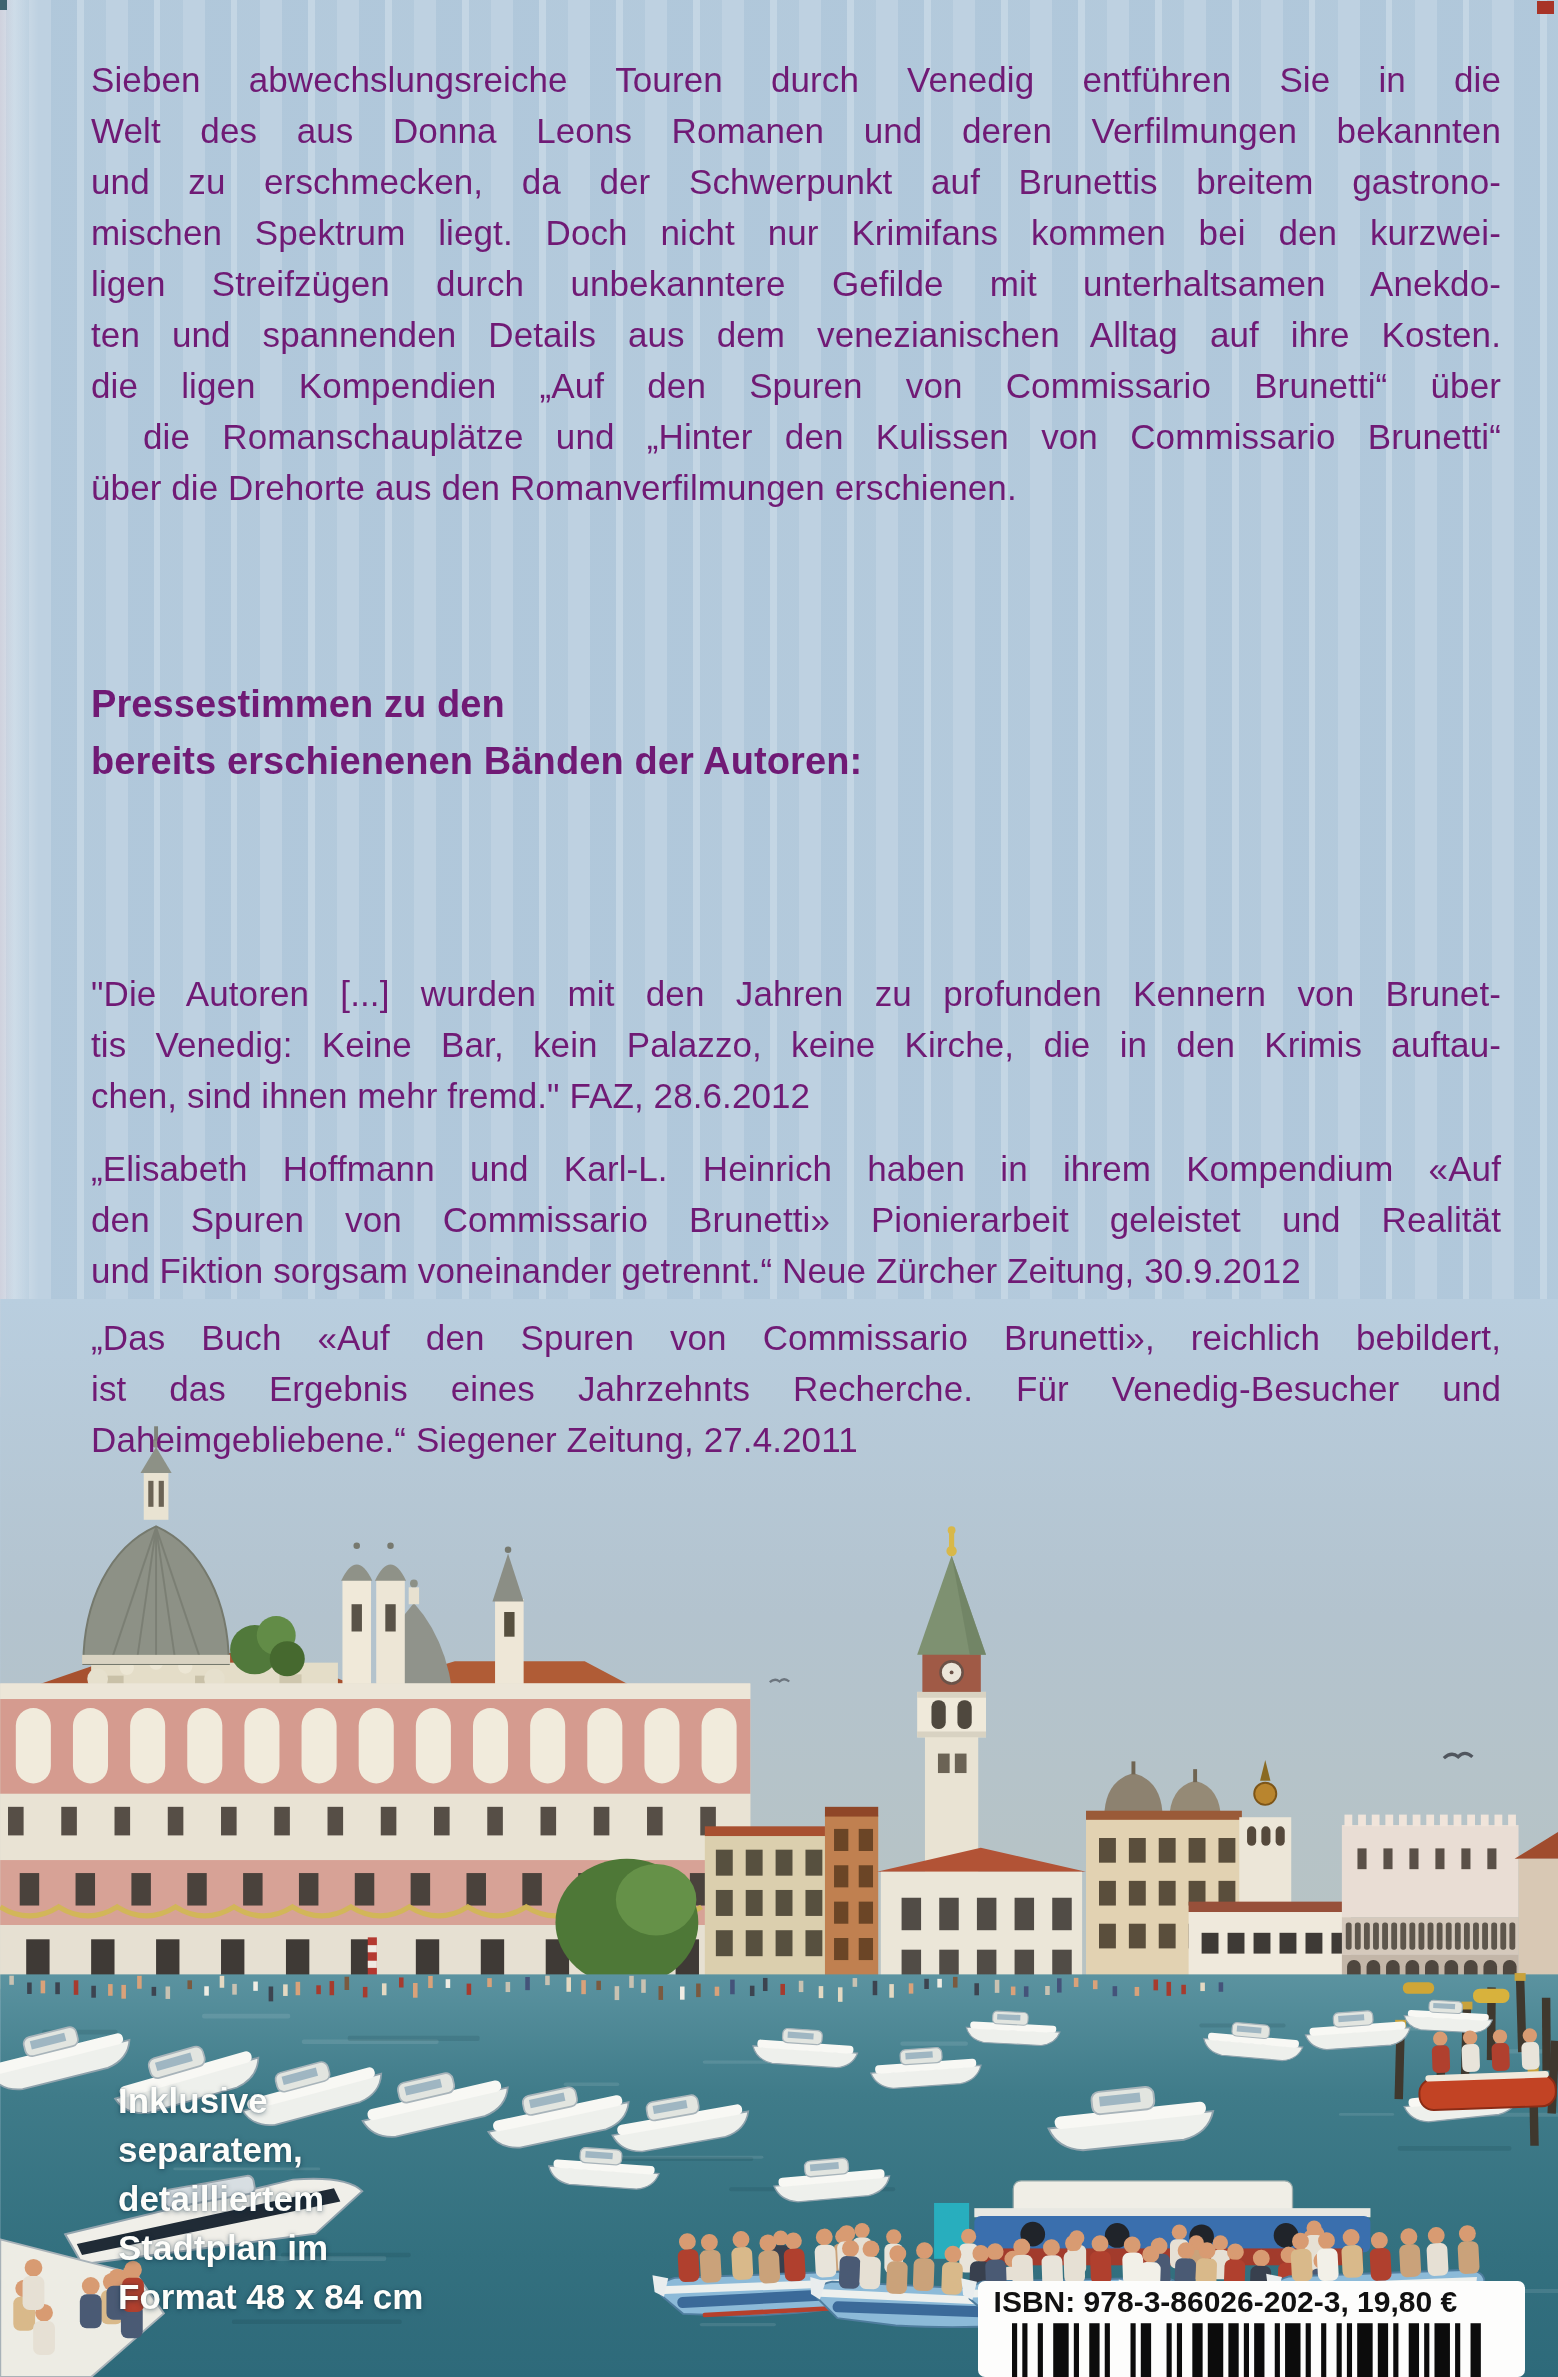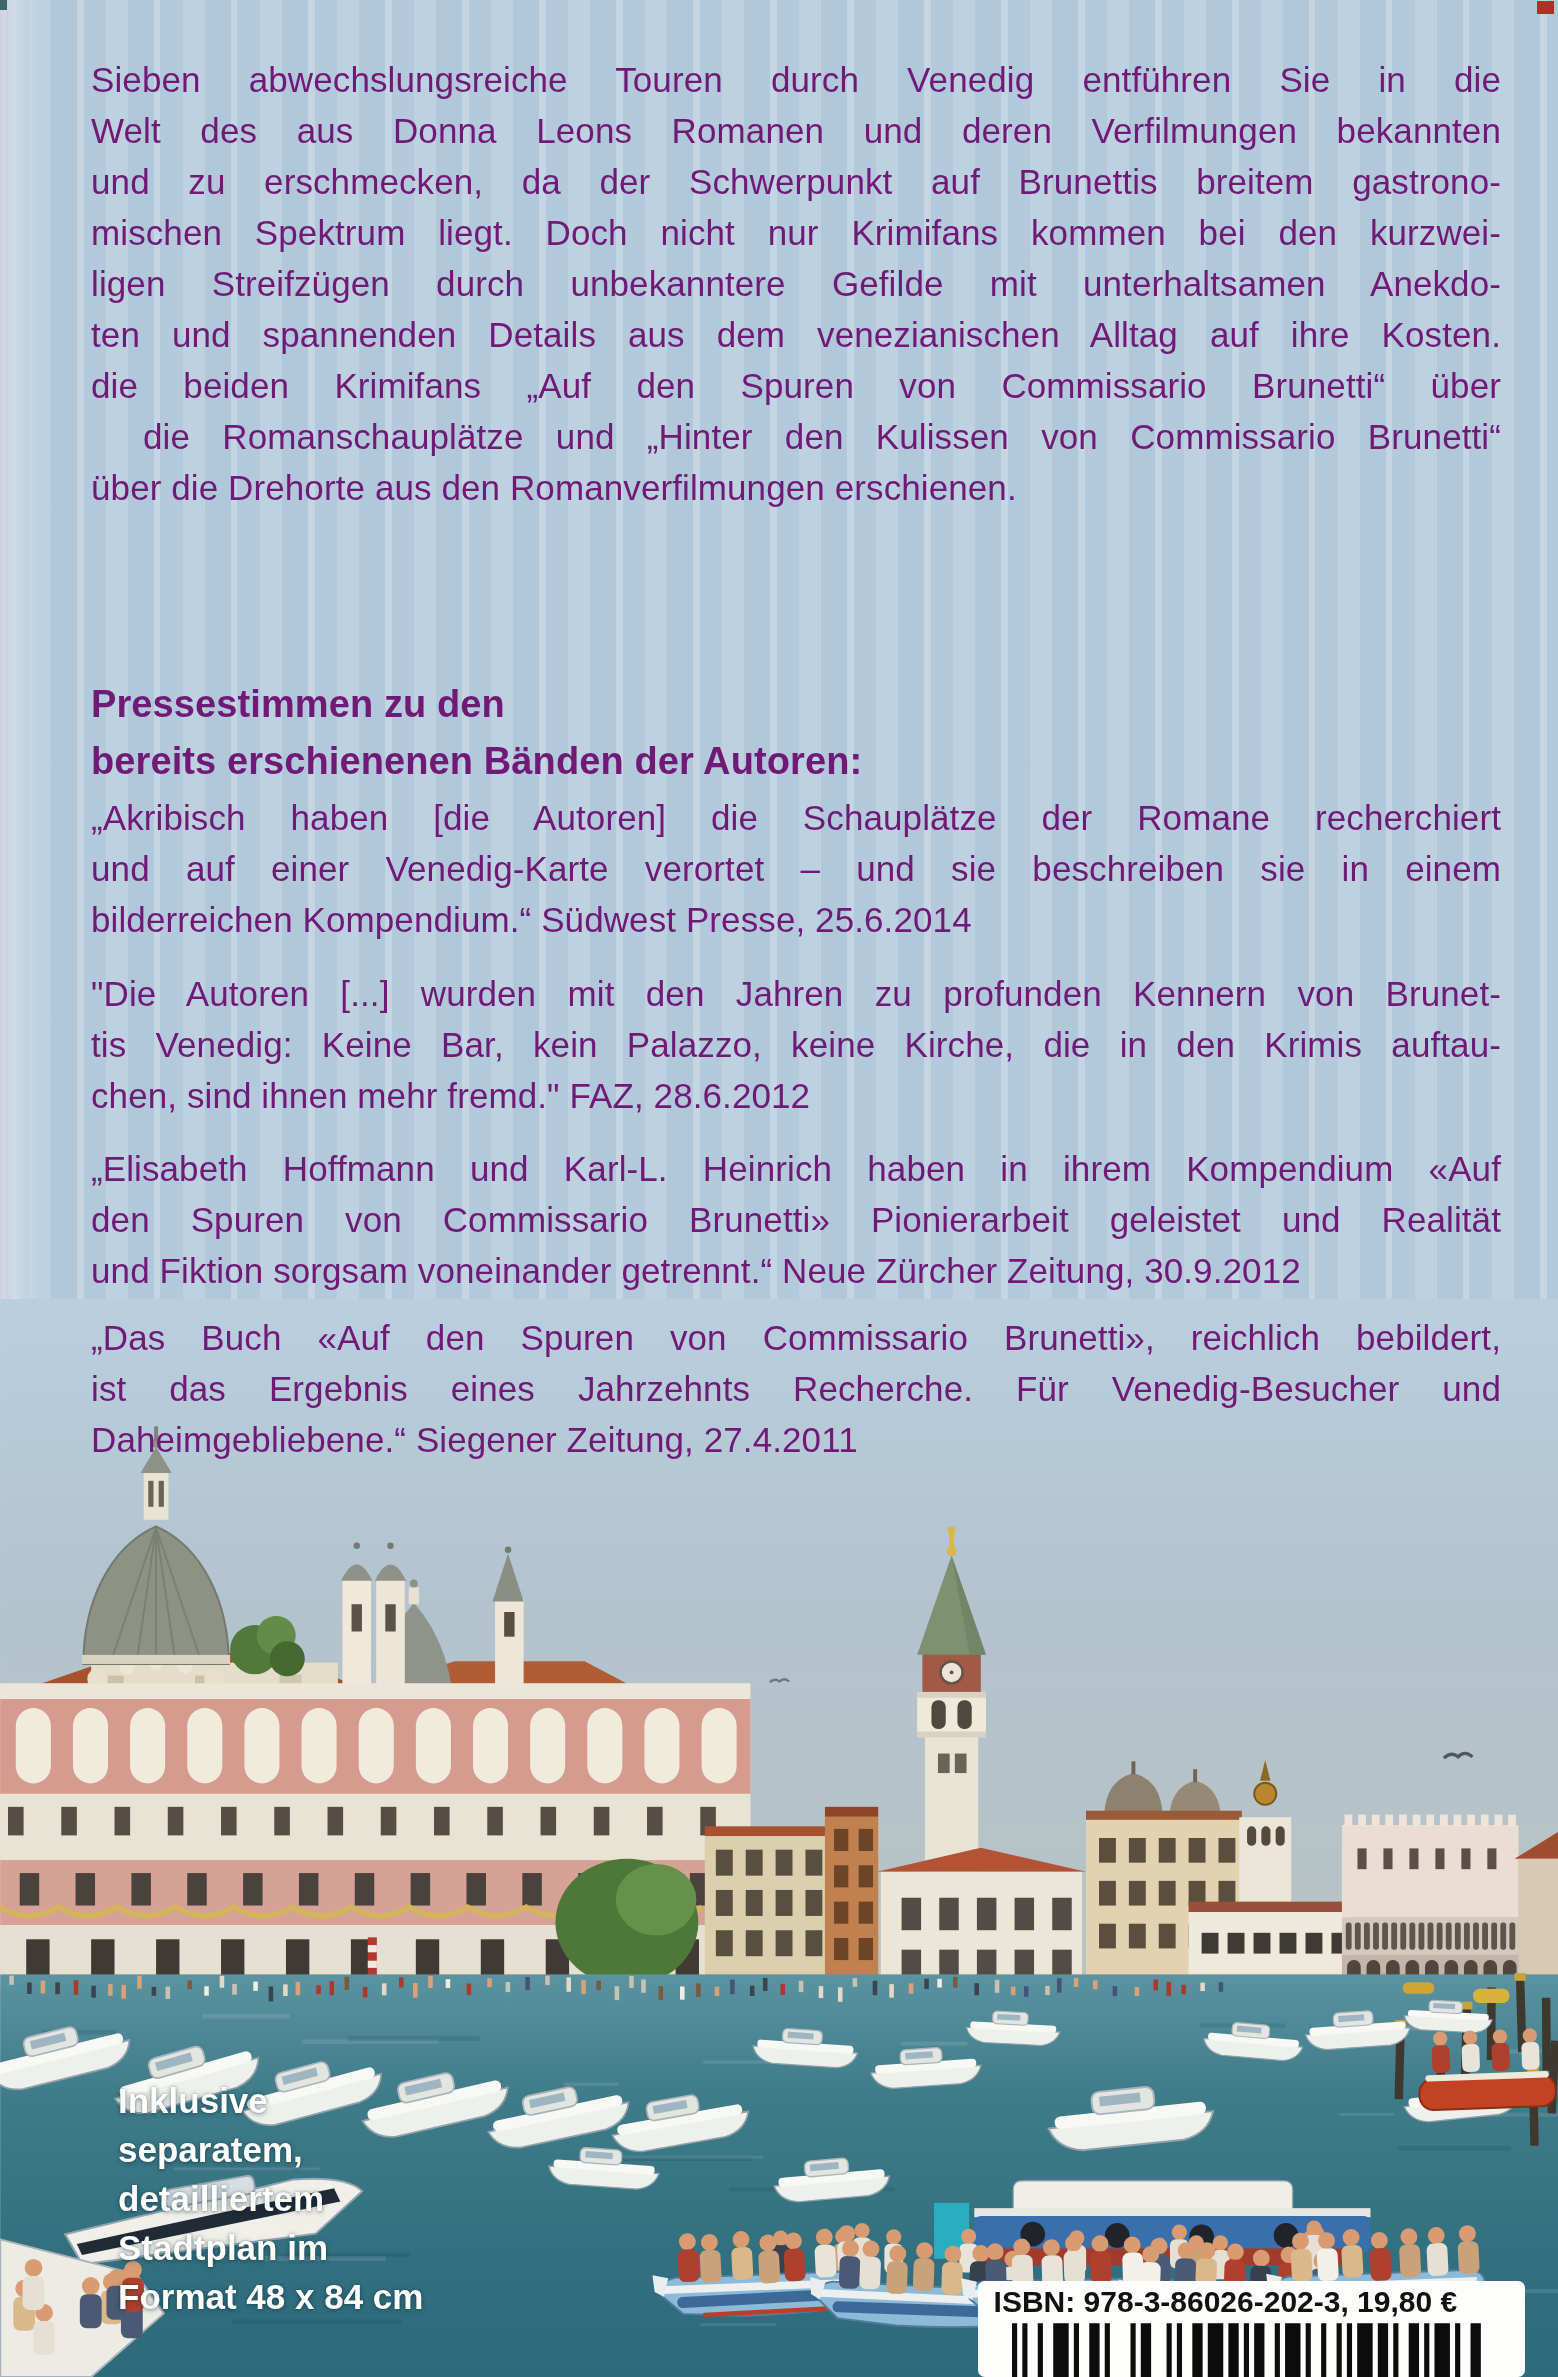--- a/index.html
+++ b/index.html
@@ -777,32 +777,27 @@
     <rect x="1662" y="1580" width="266" height="28" rx="14" fill="#c05518"></rect>
   </svg>
 
   <div class="textblock intro">
       <div class="tline">Sieben abwechslungsreiche Touren durch Venedig entführen Sie in die</div>
       <div class="tline">Welt des aus Donna Leons Romanen und deren Verfilmungen bekannten</div>
       <div class="tline">und zu erschmecken, da der Schwerpunkt auf Brunettis breitem gastrono-</div>
       <div class="tline">mischen Spektrum liegt. Doch nicht nur Krimifans kommen bei den kurzwei-</div>
       <div class="tline">ligen Streifzügen durch unbekanntere Gefilde mit unterhaltsamen Anekdo-</div>
       <div class="tline">ten und spannenden Details aus dem venezianischen Alltag auf ihre Kosten.</div>
-      <div class="tline">die beiden Krimifans „Auf den Spuren von Commissario Brunetti“ über</div>
+      <div class="tline">die ligen Kompendien „Auf den Spuren von Commissario Brunetti“ über</div>
       <div class="tline">die Romanschauplätze und „Hinter den Kulissen von Commissario Brunetti“</div>
       <div class="tline tlast">über die Drehorte aus den Romanverfilmungen erschienen.</div>
     </div>
   <div class="textblock press-heading left-align">
       <div class="tline">Pressestimmen zu den</div>
       <div class="tline tlast">bereits erschienenen Bänden der Autoren:</div>
-    </div>
-  <div class="textblock quote-1">
-      <div class="tline">„Akribisch haben [die Autoren] die Schauplätze der Romane recherchiert</div>
-      <div class="tline">und auf einer Venedig-Karte verortet – und sie beschreiben sie in einem</div>
-      <div class="tline tlast">bilderreichen Kompendium.“ Südwest Presse, 25.6.2014</div>
     </div>
   <div class="textblock quote-2">
       <div class="tline">"Die Autoren [...] wurden mit den Jahren zu profunden Kennern von Brunet-</div>
       <div class="tline">tis Venedig: Keine Bar, kein Palazzo, keine Kirche, die in den Krimis auftau-</div>
       <div class="tline tlast">chen, sind ihnen mehr fremd." FAZ, 28.6.2012</div>
     </div>
   <div class="textblock quote-3">
       <div class="tline">„Elisabeth Hoffmann und Karl-L. Heinrich haben in ihrem Kompendium «Auf</div>
       <div class="tline">den Spuren von Commissario Brunetti» Pionierarbeit geleistet und Realität</div>
       <div class="tline tlast">und Fiktion sorgsam voneinander getrennt.“ Neue Zürcher Zeitung, 30.9.2012</div>

